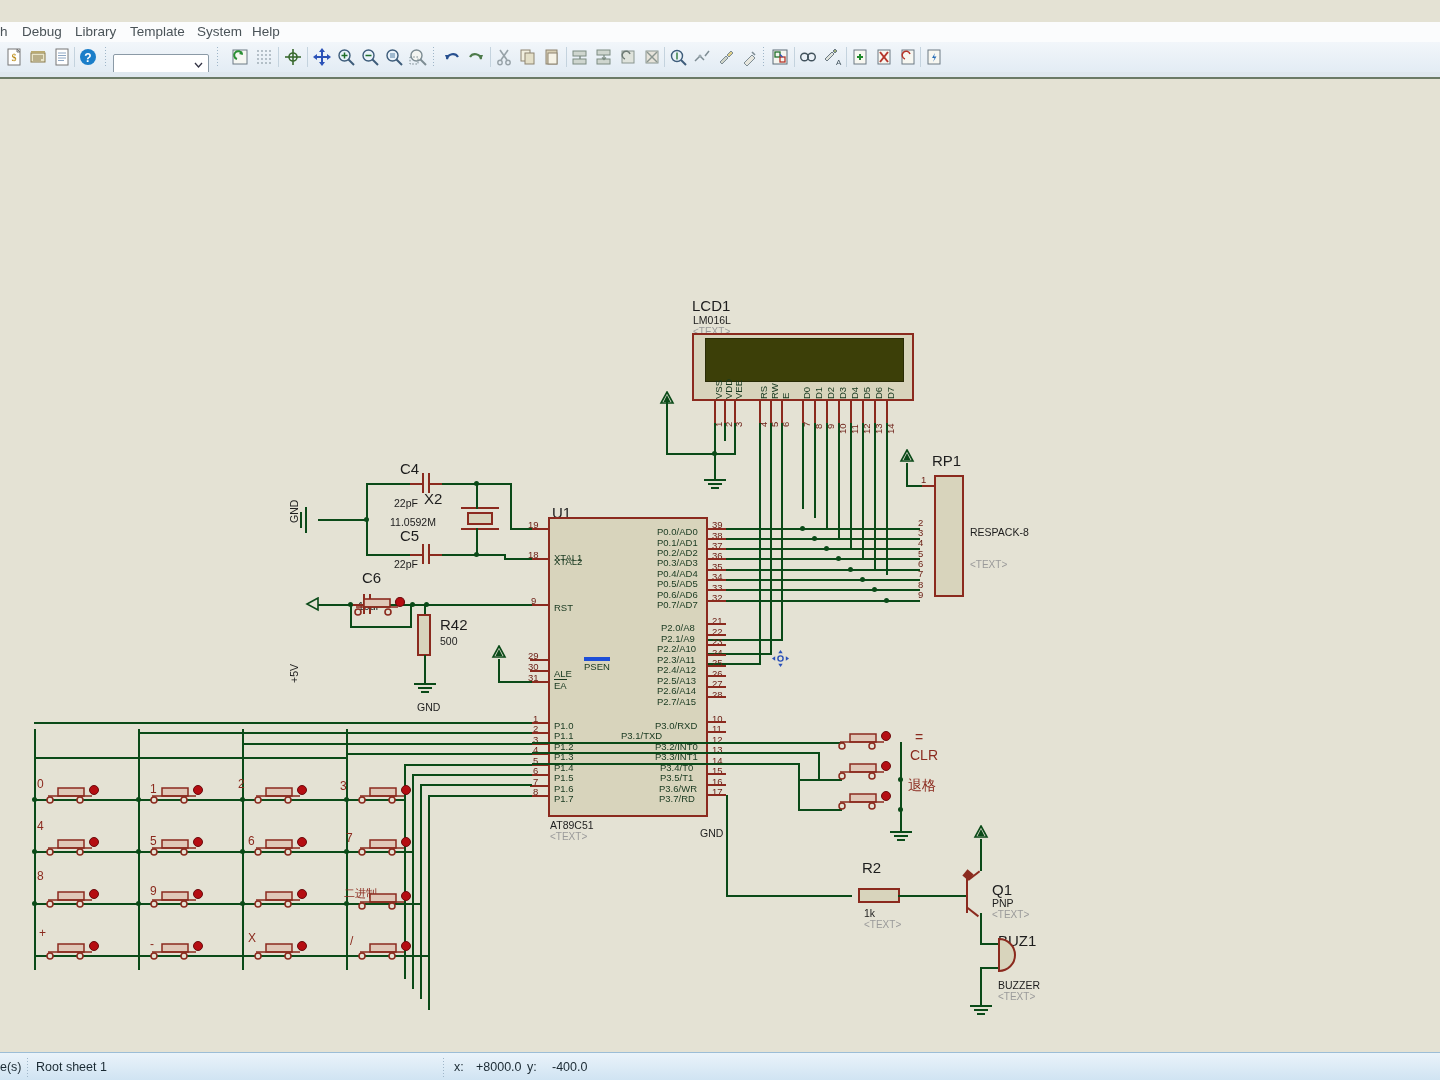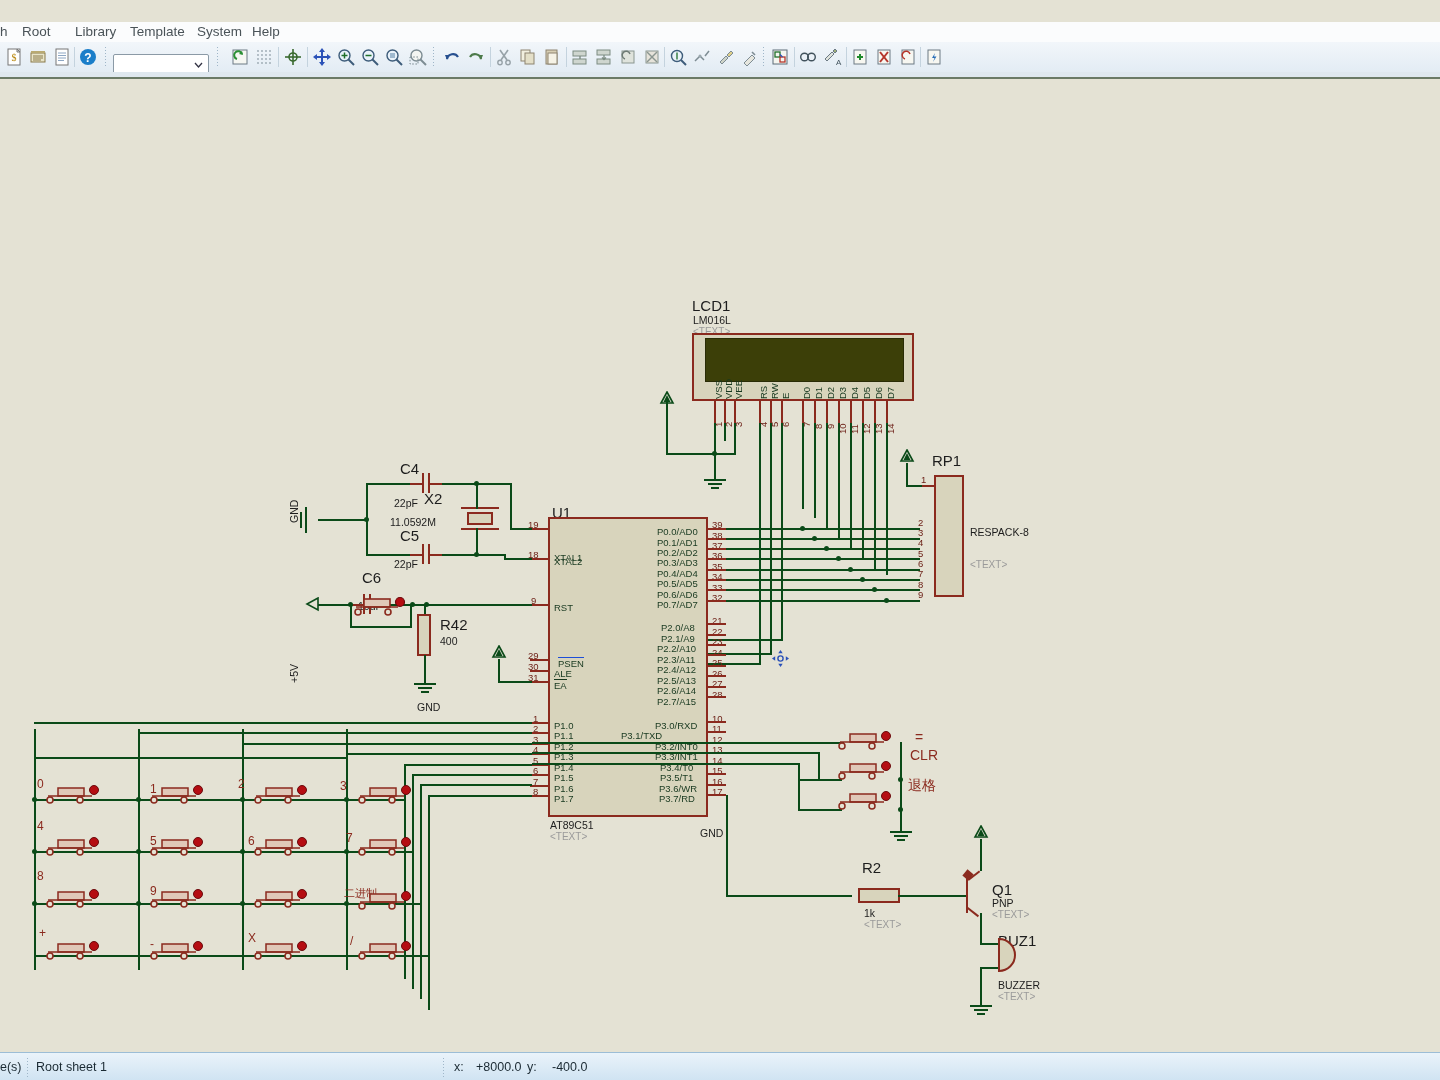--- a/index.html
+++ b/index.html
@@ -68,21 +68,21 @@
     background-image:radial-gradient(#9fb6c8 38%,transparent 39%);background-size:3px 3px;}
 </style>
 </head>
 <body>
 
 <div id="app">
 
 
   <div class="menubar">
     <div class="mi" style="left:0px">h</div>
-    <div class="mi" style="left:22px">Root</div>
+    <div class="mi" style="left:22px">Debug</div>
     <div class="mi" style="left:75px">Library</div>
     <div class="mi" style="left:130px">Template</div>
     <div class="mi" style="left:197px">System</div>
     <div class="mi" style="left:252px">Help</div>
   </div>
 
   <div class="toolbar">
 
     <div class="tb-ico" style="left:4px">
       <svg width="20" height="20" viewBox="0 0 20 20">
@@ -483,21 +483,21 @@
     </svg>
 
     <div class="lbl lbl-big" style="left:552px;top:425px">U1</div>
     <div class="body-box" style="left:548px;top:438px;width:160px;height:300px"></div>
     <div class="lbl lbl-mid" style="left:550px;top:740px">AT89C51</div>
     <div class="lbl lbl-gray" style="left:550px;top:752px">&lt;TEXT&gt;</div>
 
     <div class="lbl lbl-pin" style="left:554px;top:473px">XTAL1</div>
     <div class="lbl lbl-pin" style="left:554px;top:477px">XTAL2</div>
     <div class="lbl lbl-pin" style="left:554px;top:523px">RST</div>
-    <div class="lbl lbl-pin" style="left:558px;top:578px;border-top:1px solid #1d4ed8">PSEN</div>
+    <div class="lbl lbl-pin" style="left:584px;top:578px;border-top:4px solid #1d4ed8">PSEN</div>
     <div class="lbl lbl-pin" style="left:554px;top:589px">ALE</div>
     <div class="lbl lbl-pin" style="left:554px;top:600px;border-top:1px solid #17381f">EA</div>
     <div class="lbl lbl-pin" style="left:554px;top:641px">P1.0</div>
     <div class="lbl lbl-pin" style="left:554px;top:651px">P1.1</div>
     <div class="lbl lbl-pin" style="left:554px;top:662px">P1.2</div>
     <div class="lbl lbl-pin" style="left:554px;top:672px">P1.3</div>
     <div class="lbl lbl-pin" style="left:554px;top:683px">P1.4</div>
     <div class="lbl lbl-pin" style="left:554px;top:693px">P1.5</div>
     <div class="lbl lbl-pin" style="left:554px;top:704px">P1.6</div>
     <div class="lbl lbl-pin" style="left:554px;top:714px">P1.7</div>
@@ -618,21 +618,21 @@
 
     <div class="lbl lbl-big" style="left:400px;top:381px">C4</div>
     <div class="lbl lbl-mid" style="left:394px;top:418px">22pF</div>
     <div class="lbl lbl-big" style="left:400px;top:448px">C5</div>
     <div class="lbl lbl-mid" style="left:394px;top:479px">22pF</div>
     <div class="lbl lbl-big" style="left:424px;top:411px">X2</div>
     <div class="lbl lbl-mid" style="left:390px;top:437px">11.0592M</div>
     <div class="lbl lbl-big" style="left:362px;top:490px">C6</div>
     <div class="lbl lbl-mid" style="left:358px;top:521px">10uF</div>
     <div class="lbl lbl-big" style="left:440px;top:537px">R42</div>
-    <div class="lbl lbl-mid" style="left:440px;top:556px">400</div>
+    <div class="lbl lbl-mid" style="left:440px;top:556px">500</div>
     <div class="lbl lbl-mid vert" style="left:288px;top:444px">GND</div>
     <div class="lbl lbl-mid vert" style="left:288px;top:604px">+5V</div>
     <div class="lbl lbl-mid" style="left:417px;top:622px">GND</div>
     <div class="lbl lbl-mid" style="left:700px;top:748px">GND</div>
 
     <div class="wire wv" style="left:366px;top:404px;height:72px"></div>
     <div class="wire wh" style="left:366px;top:404px;width:44px"></div>
     <div class="wire wh" style="left:366px;top:475px;width:44px"></div>
     <div class="wire wh" style="left:318px;top:440px;width:50px"></div>
     <div class="dot" style="left:364px;top:438px"></div>

